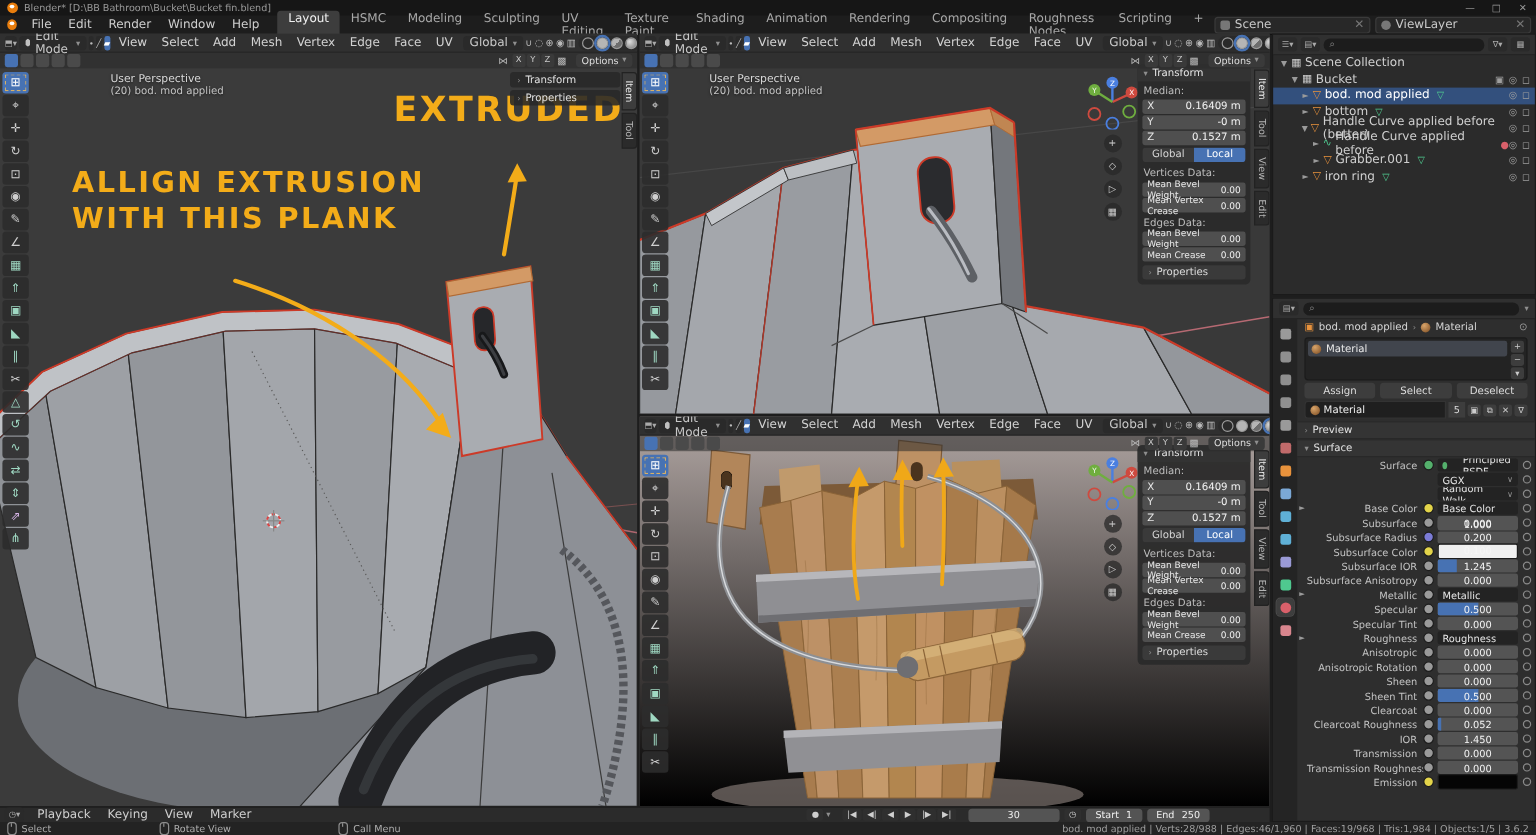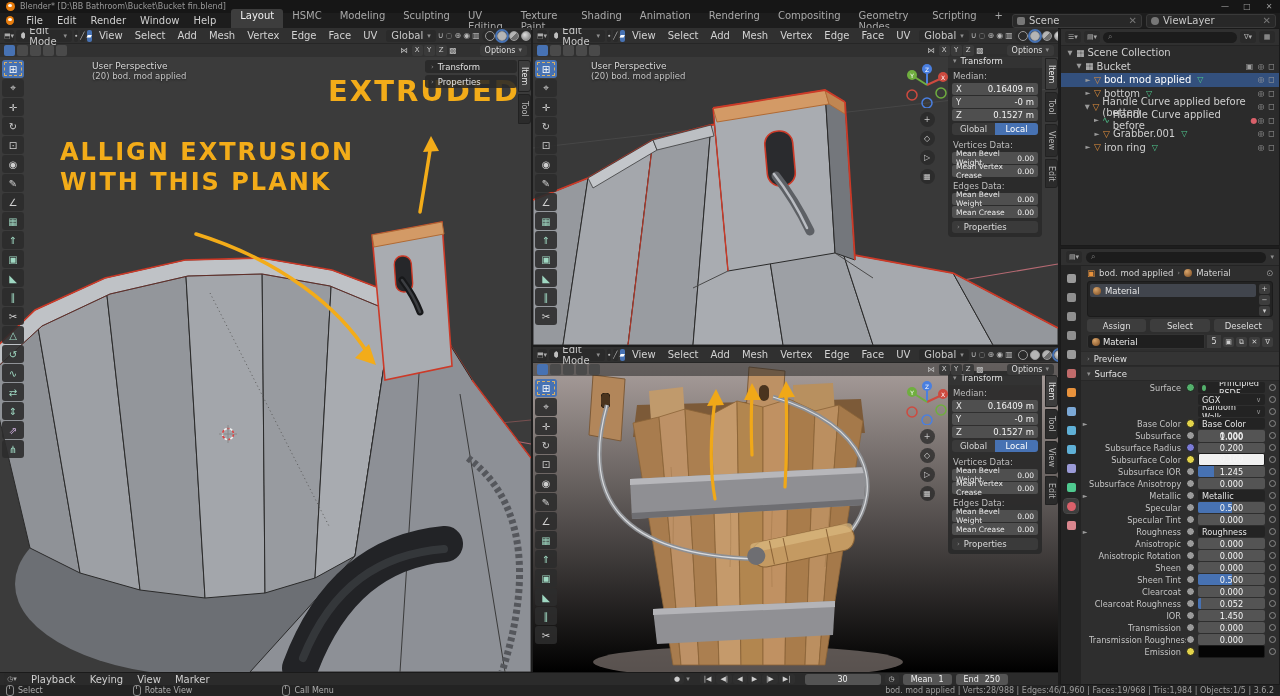--- a/index.html
+++ b/index.html
@@ -33,21 +33,21 @@
   .selmode{width:13px;height:12px;border-radius:2px;background:#2a2a2a;display:flex;align-items:center;justify-content:center;font-size:7px;color:#bbb}
   .selmode.active{background:#4772b3;color:#fff}
   .hdr-ico{width:13px;height:12px;display:flex;align-items:center;justify-content:center;color:#b9b9b9;font-size:8px}
   .shade-circ{width:10px;height:10px;border-radius:50%;border:1px solid #9a9a9a;box-sizing:border-box}
   .shade-circ.fill{background:#b5b5b5}
   .shade-circ.mat{background:linear-gradient(135deg,#b5b5b5 50%,#6d6d6d 50%)}
   .shade-circ.rend{background:radial-gradient(circle at 35% 35%,#ddd,#777)}
   .shade-wrap{display:flex;gap:2px;align-items:center;background:#2a2a2a;border-radius:6px;padding:1px 3px}
   .shade-wrap .on{outline:2px solid #4772b3;border-radius:50%}
   .mirror-btn{width:11px;height:11px;background:#3a3a3a;border-radius:2px;color:#ccc;font-size:7px;display:flex;align-items:center;justify-content:center;margin-left:1px}
-  .options-btn{margin-left:20px;background:#3a3a3a;border-radius:3px;height:11px;display:flex;align-items:center;padding:0 5px;color:#ddd;font-size:8px;gap:3px}
+  .options-btn{margin-left:5px;background:#3a3a3a;border-radius:3px;height:11px;display:flex;align-items:center;padding:0 5px;color:#ddd;font-size:8px;gap:3px}
   .tool-opt{width:11px;height:11px;background:#4a4a4a;border-radius:2px;margin-right:2px}
   .tool-opt.first{background:#4772b3}
   
   .vp-toolbar{position:absolute;left:2px;top:32px;width:24px;display:flex;flex-direction:column;gap:1px;z-index:28}
   .tool-btn{width:22px;height:18px;background:rgba(44,44,44,.9);border-radius:3px;display:flex;align-items:center;justify-content:center;font-size:10px;color:#cfcfcf}
   .tool-btn.active{background:#4772b3;color:#fff;outline:1px dashed #d8b066;outline-offset:-3px}
   
   .vp-label{position:absolute;color:#d9d9d9;font-size:9px;text-shadow:0 1px 2px rgba(0,0,0,.6);z-index:20}
   .vp-label .l2{color:#c4c4c4;font-size:8.5px}
   
@@ -149,21 +149,21 @@
       <span class="ws-tab active">Layout</span>
       <span class="ws-tab">HSMC</span>
       <span class="ws-tab">Modeling</span>
       <span class="ws-tab">Sculpting</span>
       <span class="ws-tab">UV Editing</span>
       <span class="ws-tab">Texture Paint</span>
       <span class="ws-tab">Shading</span>
       <span class="ws-tab">Animation</span>
       <span class="ws-tab">Rendering</span>
       <span class="ws-tab">Compositing</span>
-      <span class="ws-tab">Geometry Nodes</span>
+      <span class="ws-tab">Roughness Nodes</span>
       <span class="ws-tab">Scripting</span>
       <span class="ws-tab">+</span>
     </div>
   <div id="scene-widgets">
     <div class="scene-field">
       <span class="fico"></span>
       <span>Scene</span>
       <span class="fx">✕</span>
     </div>
     <div class="scene-field">
@@ -1156,21 +1156,21 @@
         <div class="tl-btn">◀</div>
         <div class="tl-btn">▶</div>
         <div class="tl-btn">|▶</div>
         <div class="tl-btn">▶|</div>
       </div>
   </div>
   <div style="display:flex;gap:4px;align-items:center;margin-right:46px">
     <div class="tl-field" style="width:60px">30</div>
     <div class="tl-btn">◷</div>
     <div class="tl-field">
-      <span>Mean</span>
+      <span>Start</span>
         <span>1</span>
     </div>
     <div class="tl-field">
       <span>End</span>
         <span>250</span>
     </div>
   </div>
 </div>
 
 <div class="abs" id="statusbar">

